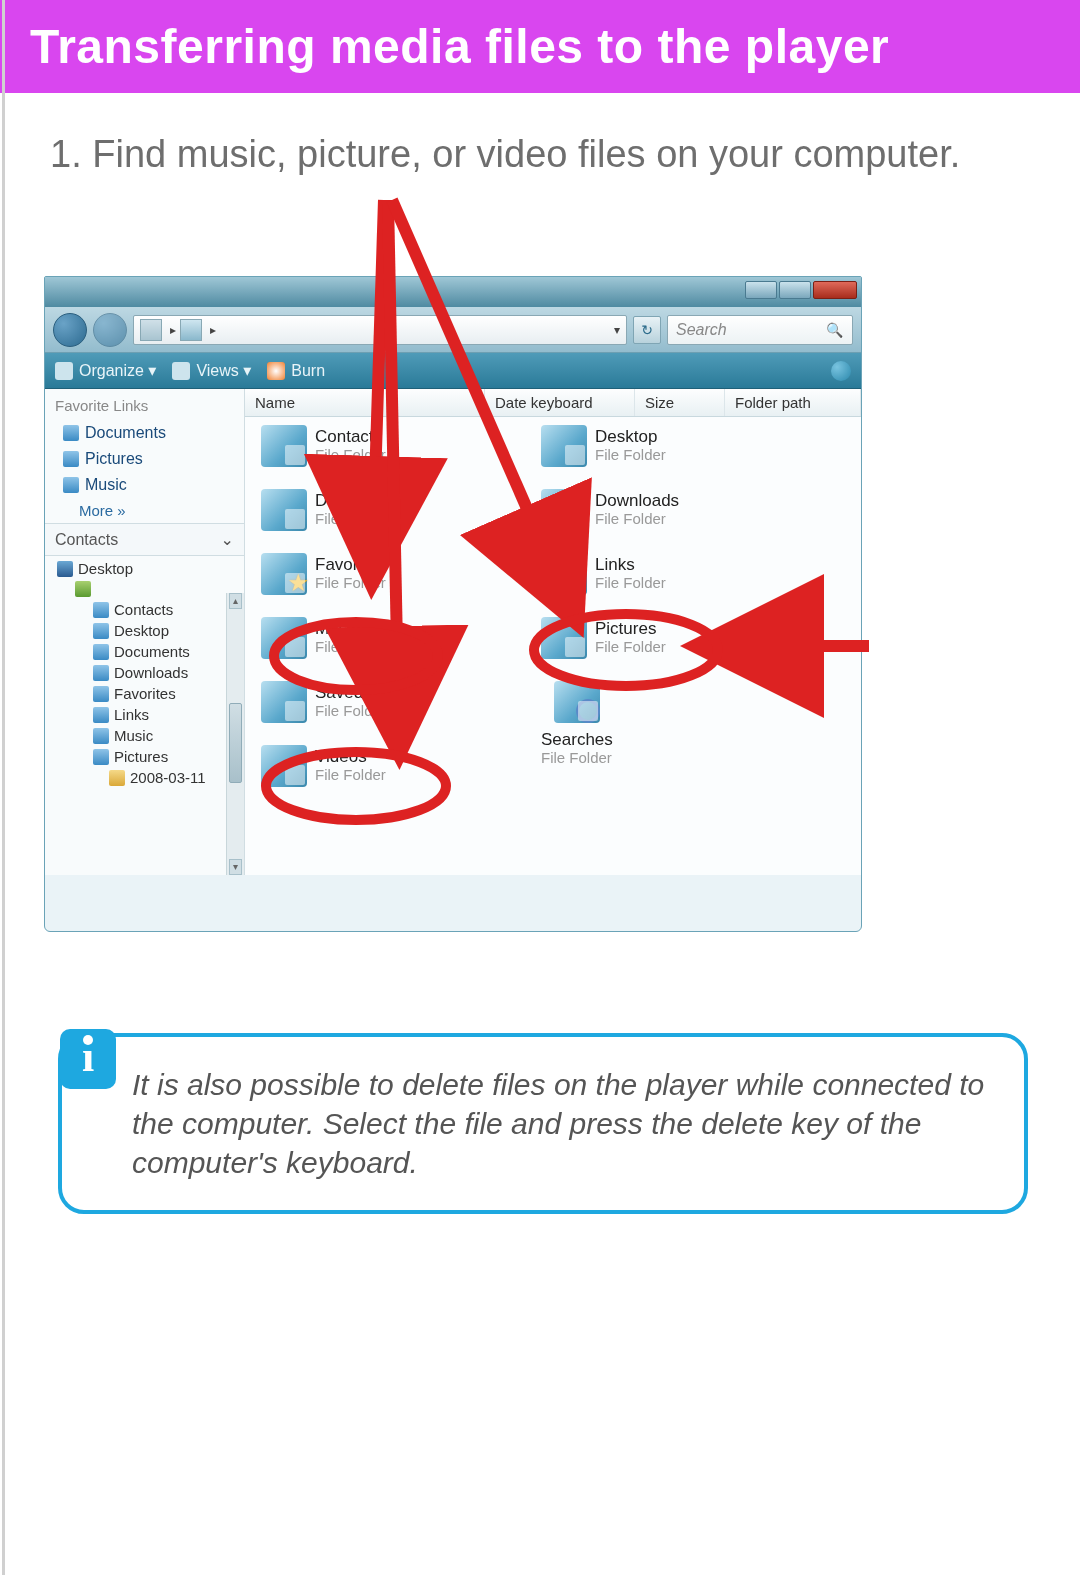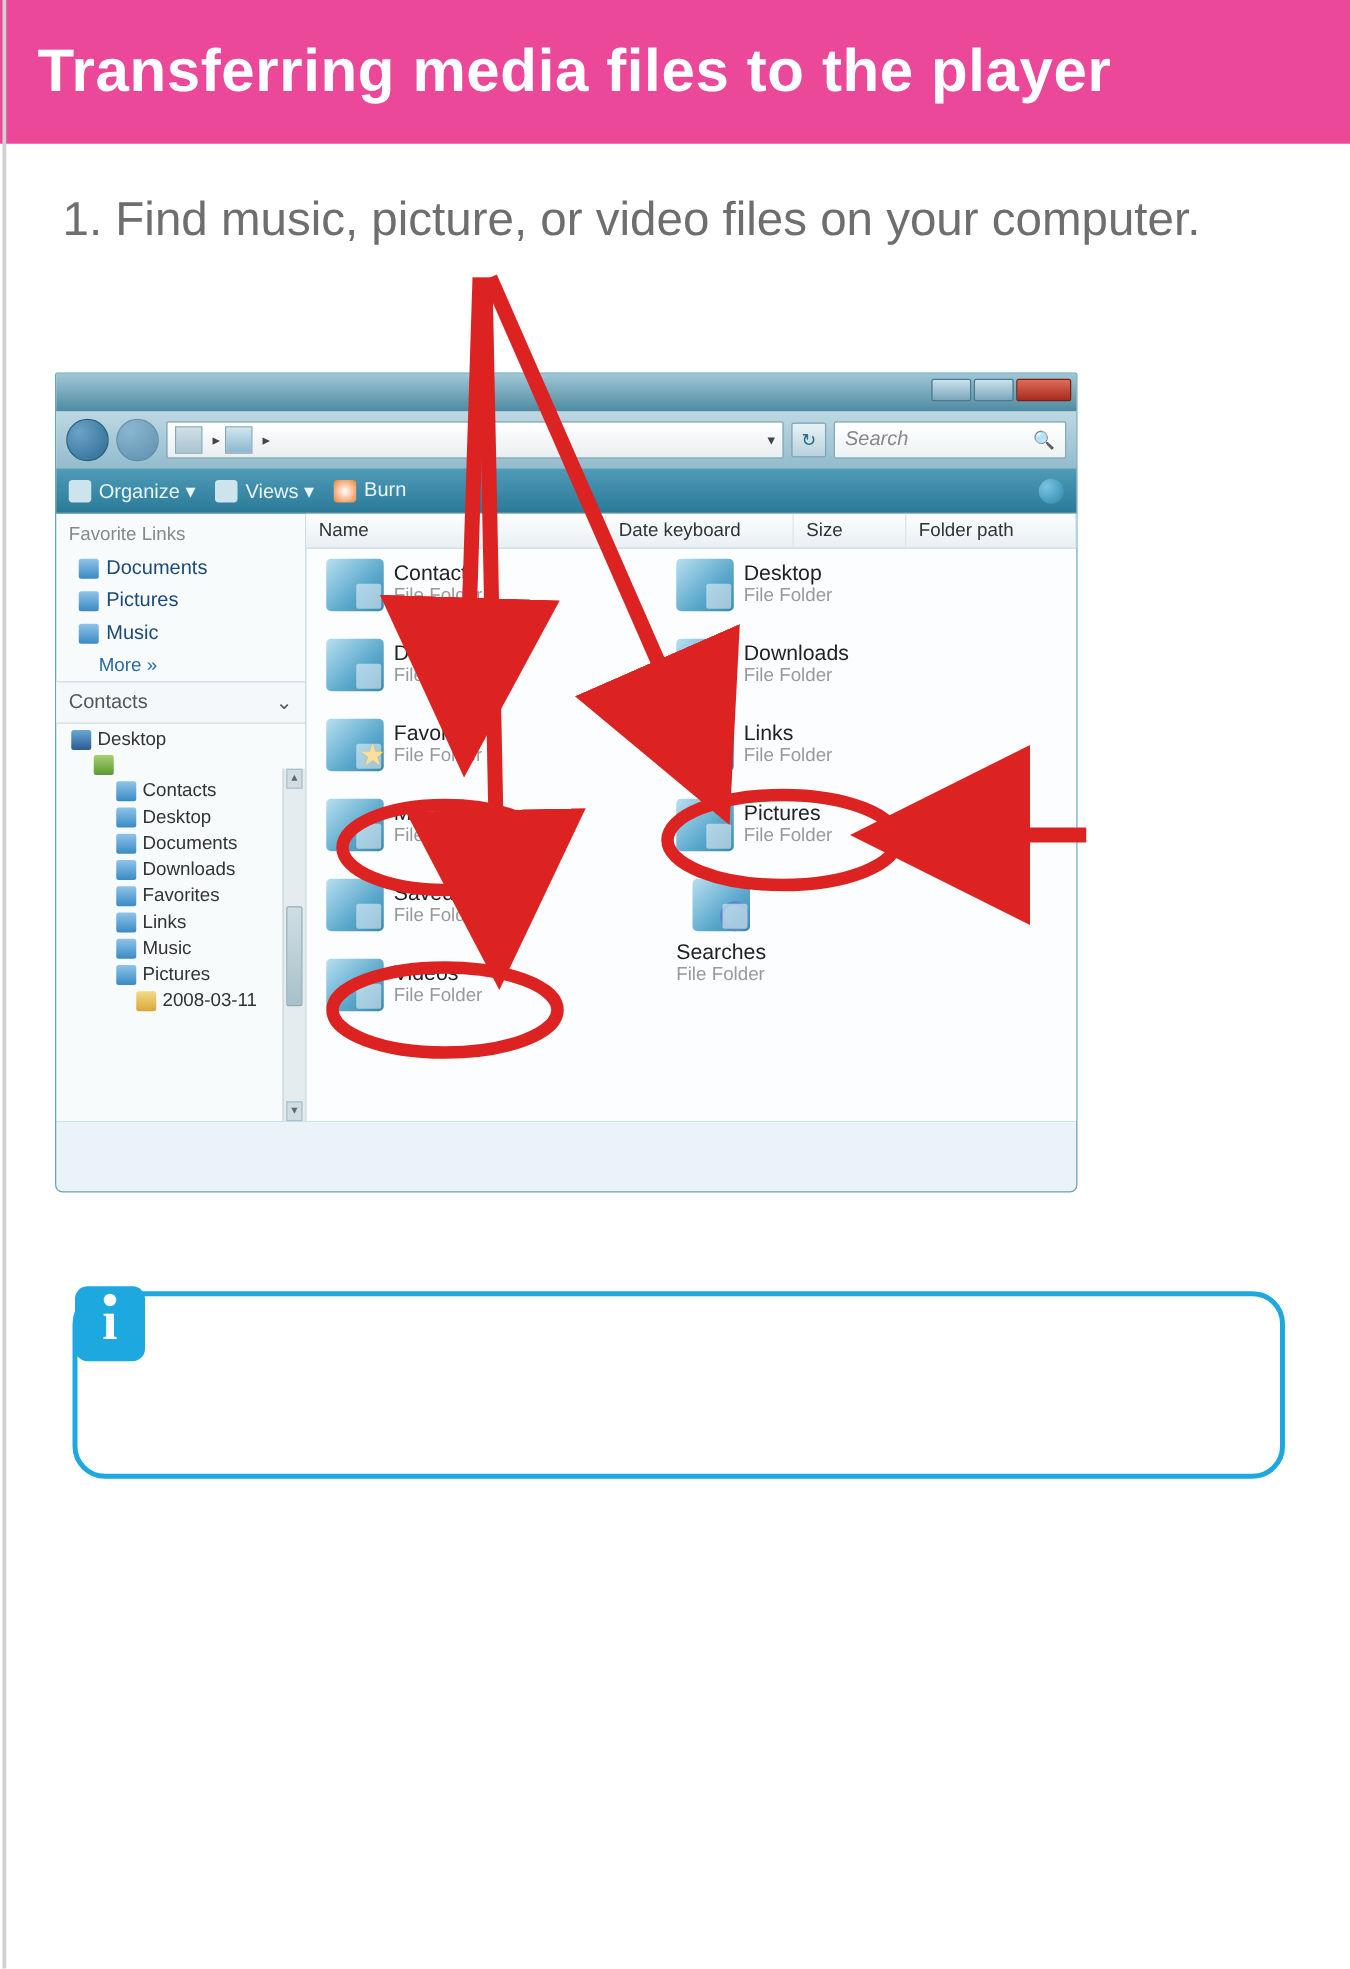--- a/index.html
+++ b/index.html
@@ -1,39 +1,39 @@
 <!DOCTYPE html>
 <html><head>
 <meta charset="utf-8">
 <style>
   * { box-sizing: border-box; margin: 0; padding: 0; }
   body { width: 1080px; height: 1575px; background: #fff; font-family: Helvetica, Arial, sans-serif; position: relative; overflow: hidden; }
   .page-border { position:absolute; left:2px; top:0; width:1076px; height:1575px; border-left:3px solid #d0d0d0; }
-  .banner { background:#ec4899; color:#fff; font-weight:bold; font-size:48px; padding:30px 30px; letter-spacing:0.5px; }
+  .banner { background:#d946ef; color:#fff; font-weight:bold; font-size:48px; padding:19px 30px; letter-spacing:0.5px; }
   .step { color:#6e6e6e; font-size:38px; padding:40px 45px 20px 50px; font-weight:300; }
   .shot-wrap { position:relative; width:100%; }
   .shot { position:absolute; left:44px; top:80px; width:818px; height:656px; border:1px solid #6aa3b7; border-radius:2px 2px 6px 6px; background:#eaf3f7; filter: blur(0.6px); }
   .titlebar { height:30px; background:linear-gradient(#9fc7d6,#4f8aa1); position:relative; }
   .winbtns { position:absolute; right:4px; top:4px; display:flex; gap:2px; }
   .winbtn { width:32px; height:18px; background:linear-gradient(#cae2ec,#7aa7bc); border:1px solid #4a7a90; border-radius:2px; }
   .winbtn.close { background:linear-gradient(#e06a5a,#a82c1c); border-color:#7a2015; width:44px; }
   .addrbar { height:46px; background:linear-gradient(#bdd8e3,#93bccd); display:flex; align-items:center; padding:6px 8px; gap:6px; border-bottom:1px solid #6d9fb2; }
   .navbtn { width:34px; height:34px; border-radius:50%; background:radial-gradient(circle at 30% 30%, #6aa3c7, #2c6a90); border:1px solid #2a5e7e; }
   .breadcrumb { flex:1; height:30px; background:linear-gradient(#fff,#e8eef1); border:1px solid #8aa8b4; border-radius:2px; display:flex; align-items:center; padding:0 6px; font-size:14px; color:#555; position:relative; }
   .bc-seg { display:inline-block; width:22px; height:22px; background:linear-gradient(#d0e0e8,#a8c4d0); border:1px solid #88a8b4; margin-right:4px; }
   .bc-arrow { display:inline-block; margin:0 4px; color:#444; font-size:12px;}
   .bc-drop { margin-left:auto; font-size:12px; color:#444; }
   .refresh { width:28px; height:28px; background:linear-gradient(#e8f2f6,#b8d2dc); border:1px solid #7fa5b4; border-radius:2px; color:#2a6a8a; font-size:14px; text-align:center; line-height:26px; }
   .searchbox { width:186px; height:30px; background:linear-gradient(#fff,#ecf2f4); border:1px solid #8aa8b4; border-radius:2px; display:flex; align-items:center; padding:0 8px; font-size:16px; color:#888; font-style:italic; justify-content:space-between; }
   .searchbox .mag { font-style:normal; color:#6b94a6; font-size:14px; }
   .toolbar { height:36px; background:linear-gradient(#4f9bb8,#2a7a98); display:flex; align-items:center; padding:0 10px; gap:16px; color:#e8f4f8; font-size:16px; border-bottom:1px solid #1f6078; }
   .toolbtn { display:flex; align-items:center; gap:6px; }
   .tb-icon { width:18px; height:18px; border-radius:3px; background:#cde4ed; }
   .helpbtn { margin-left:auto; width:20px; height:20px; border-radius:50%; background:radial-gradient(circle at 30% 30%,#7ac4e0,#2a88ac); }
-  .explorer-body { display:flex; height:486px; background:#0ea5e9; }
+  .explorer-body { display:flex; height:486px; background:#b91c1c; }
   .navpane { width:200px; background:#f8fbfc; border-right:1px solid #d0dde2; font-size:16px; color:#1a4a7a; position:relative; }
   .np-head { padding:8px 10px 6px; color:#888; font-size:15px; }
   .np-item { padding:4px 10px 4px 18px; display:flex; align-items:center; gap:6px; cursor:default; }
   .np-icon { width:16px; height:16px; background:linear-gradient(#8fc4e8,#3a8ac4); border-radius:2px; flex-shrink:0; }
   .np-item.more { color:#2a6aa0; padding-left:34px; font-size:15px; }
   .np-folders-head { padding:6px 10px; color:#555; display:flex; justify-content:space-between; align-items:center; border-top:1px solid #d0dde2; border-bottom:1px solid #d0dde2; background:#f4f8fa;}
   .np-tree { padding:2px 4px 4px 8px; font-size:15px; color:#333; overflow:hidden; }
   .np-tree .t-item { display:flex; align-items:center; gap:5px; padding:2px 0; }
   .np-tree .t-item.l1 { padding-left:4px; }
   .np-tree .t-item.l2 { padding-left:22px; }
@@ -314,14 +314,15 @@
         <ellipse cx="312" cy="590" rx="90" ry="34"></ellipse>
         <ellipse cx="582" cy="454" rx="92" ry="36"></ellipse>
       </g>
     </svg>
   </div>
 </div>
 
 <div class="infobox-wrap">
   <div class="infobox">
     <div class="info-tab"><span class="dot"></span>ı</div>
+    <div class="info-text">It is also possible to delete files on the player while connected to the computer. Select the file and press the delete key of the computer's keyboard.</div>
   </div>
 </div>
 
 </body></html>

